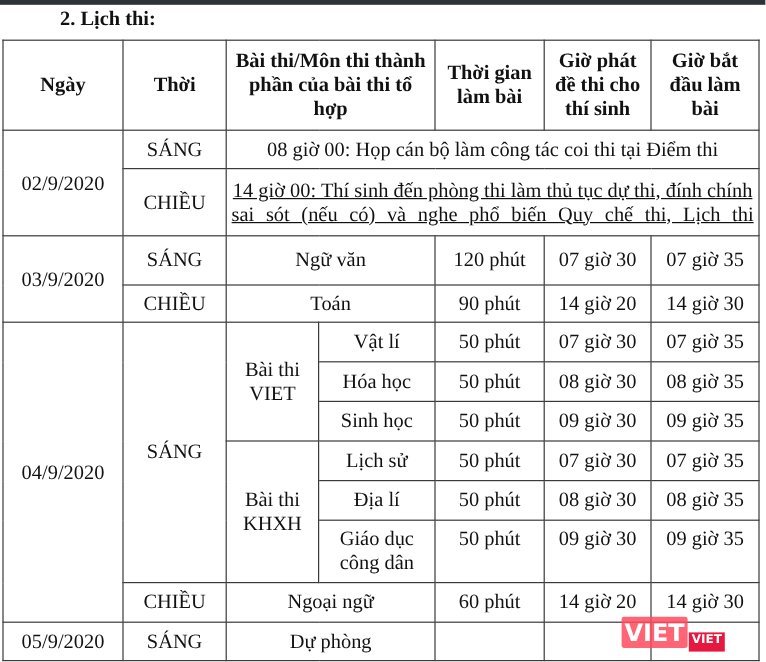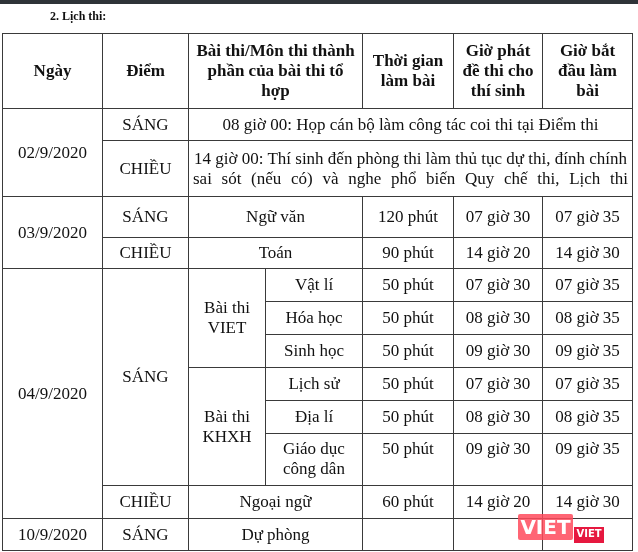--- a/index.html
+++ b/index.html
@@ -1,26 +1,26 @@
 <!DOCTYPE html>
 <html><head>
 <meta charset="utf-8">
 <style>
   html, body { margin:0; padding:0; }
   body { width:638px; height:552px; background:#ffffff; overflow:hidden; position:relative;
          font-family:"Liberation Serif","DejaVu Serif",serif; color:#111; }
   .topbar { position:absolute; left:0; top:0; width:638px; height:4px; background:#2e3338; }
-  .heading { position:absolute; left:50px; top:4px; font-size:12px; font-weight:bold; line-height:24px; }
+  .heading { position:absolute; left:50px; top:4px; font-size:17px; font-weight:bold; line-height:24px; }
   table.sched { position:absolute; left:2px; top:33px; border-collapse:collapse; table-layout:fixed; width:630px; }
   table.sched td, table.sched th { border:1.2px solid #3a3a3a; padding:0 4px; font-size:17px; line-height:20px;
         text-align:center; vertical-align:middle; font-weight:normal; }
   table.sched th { font-weight:bold; font-size:17px; }
   .b { font-weight:bold;margin-top:20px; }
   .left { text-align:center; }
-  .just { text-align:left; text-align-last:justify; }
+  .just { text-align:left; text-align-last:justify;text-decoration:underline; }
   .wm { position:absolute; left:516px; top:514px; width:130px; height:36px; }
   .wm .big { position:absolute; left:2px; top:0px; width:55px; height:26px; background:#ff4b5c; opacity:0.85;
         color:#fff; font-family:"DejaVu Sans",sans-serif; font-weight:bold; font-size:20px; line-height:26px;
         text-align:center; border-radius:2px; }
   .wm .small { position:absolute; left:58px; top:13px; width:30px; height:16px; background:#e4002b; opacity:0.9;
         color:#fff; font-family:"DejaVu Sans",sans-serif; font-weight:bold; font-size:10px; line-height:14px; text-align:center; }
 </style>
 </head>
 <body>
 
@@ -33,21 +33,21 @@
       <col style="width:86px">
       <col style="width:77px">
       <col style="width:97px">
     <col style="width:91px">
       <col style="width:89px">
       <col style="width:90px">
   </colgroup>
   <tbody>
       <tr style="height:75px">
     <th>Ngày</th>
-    <th>Điểm</th>
+    <th>Thời</th>
     <th colspan="2">Bài thi/Môn thi thành phần của bài thi tổ hợp</th>
     <th>Thời gian làm bài</th>
     <th>Giờ phát đề thi cho thí sinh</th>
     <th>Giờ bắt đầu làm bài</th>
   </tr>
 
   <tr style="height:32px">
     <td rowspan="2">02/9/2020</td>
     <td>SÁNG</td>
     <td colspan="5" class="left">08 giờ 00: Họp cán bộ làm công tác coi thi tại Điểm thi</td>
@@ -115,21 +115,21 @@
   </tr>
   <tr style="height:33px">
     <td>CHIỀU</td>
     <td colspan="2">Ngoại ngữ</td>
     <td>60 phút</td>
     <td class="b">14 giờ 20</td>
     <td class="b">14 giờ 30</td>
   </tr>
 
   <tr style="height:32px">
-    <td>10/9/2020</td>
+    <td>05/9/2020</td>
     <td>SÁNG</td>
     <td colspan="2">Dự phòng</td>
     <td></td>
     <td></td>
     <td></td>
   </tr>
 </tbody>
   </table>
 
 <div class="wm">

